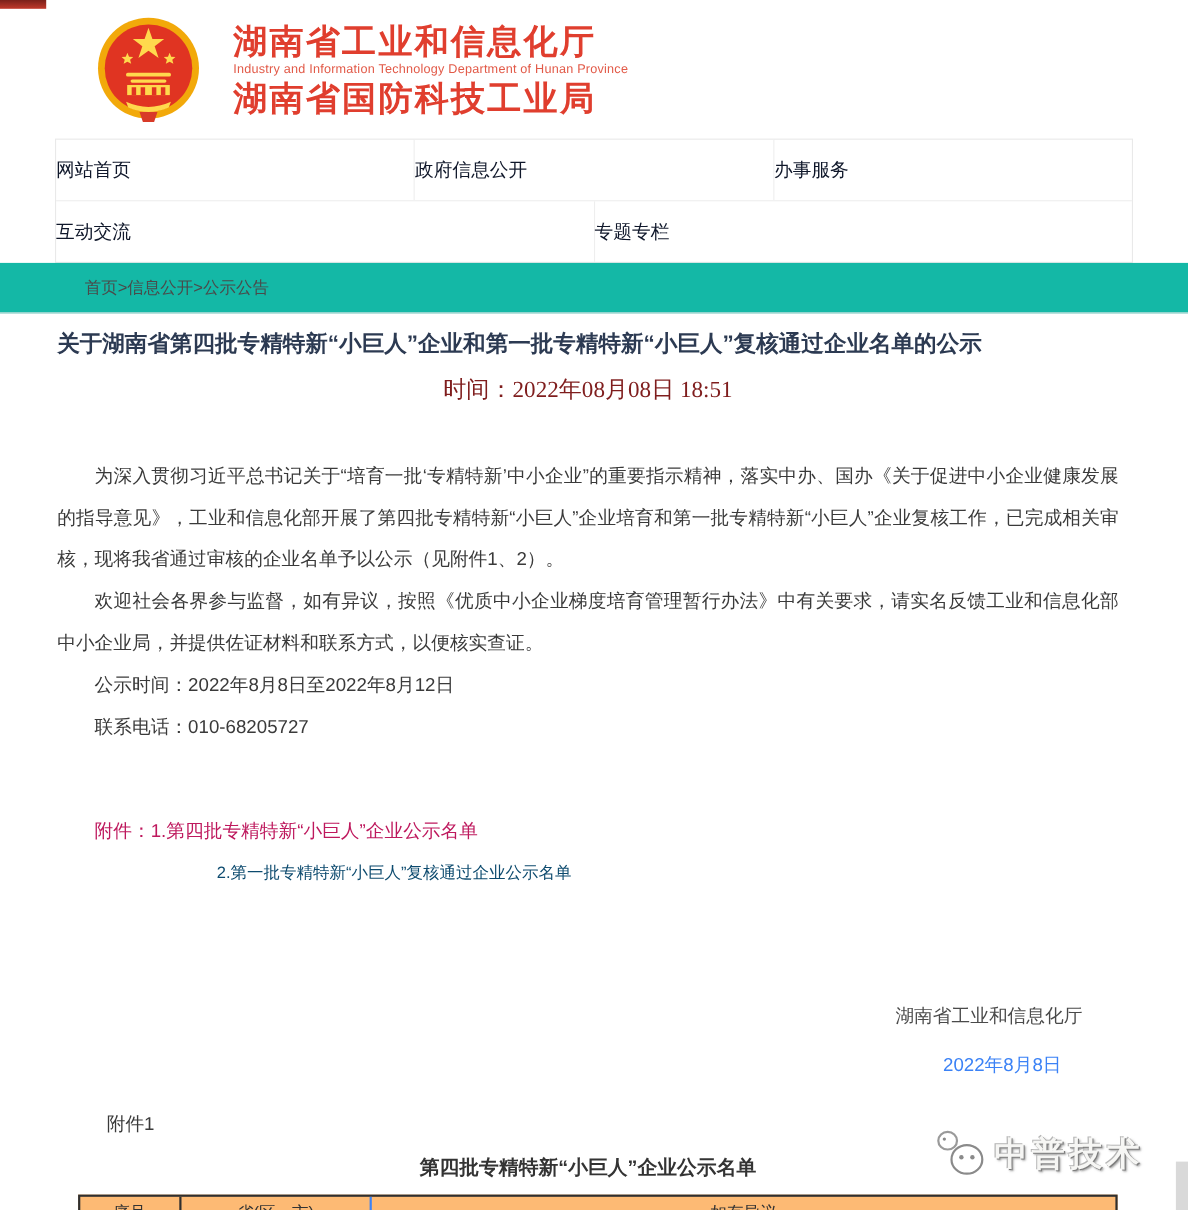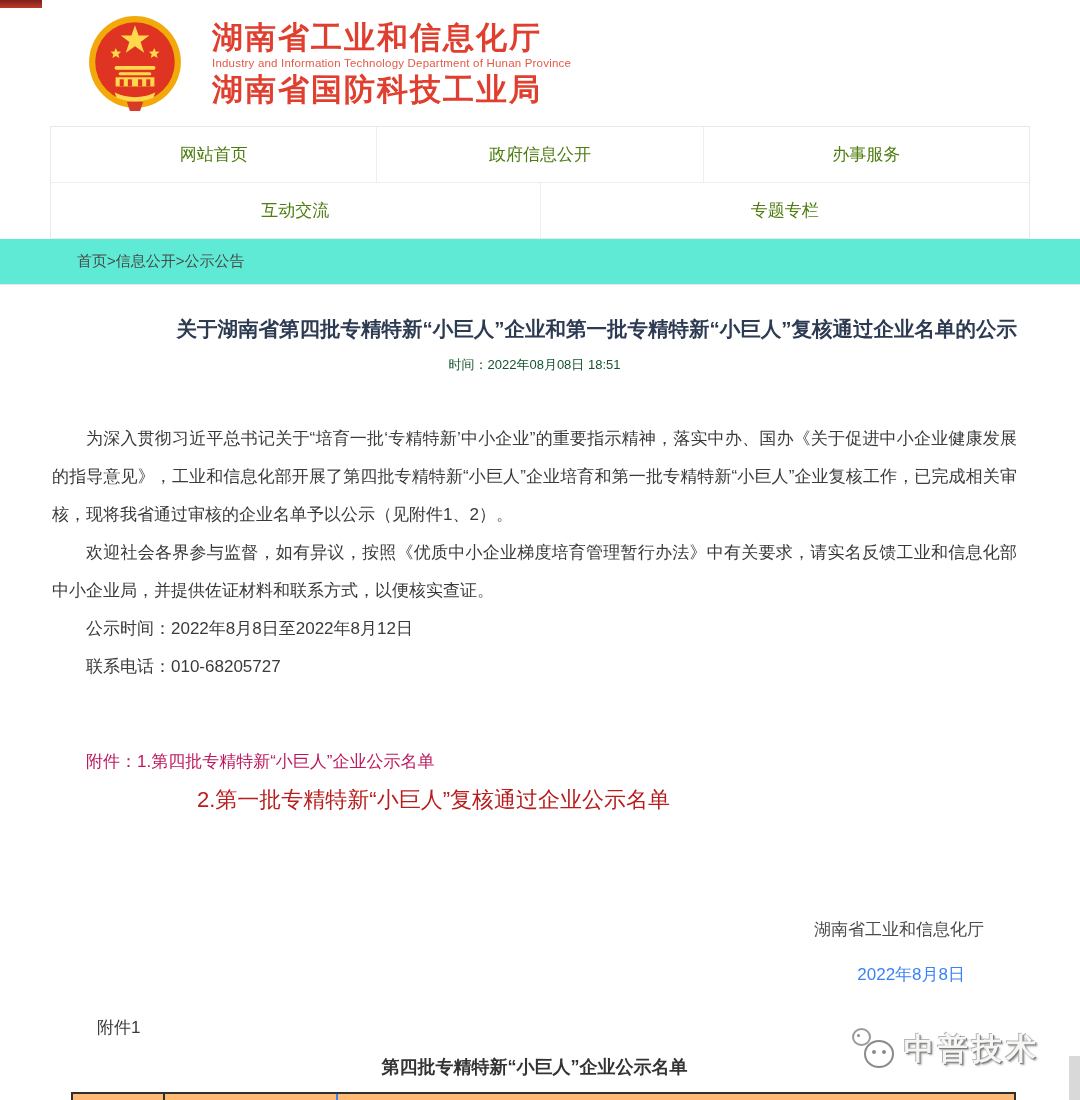--- a/index.html
+++ b/index.html
@@ -30,48 +30,48 @@
     white-space: nowrap; letter-spacing: 0.2px;
   }
   
   .main-nav {
     width: 980px; margin: 2px auto 0 auto;
     border: 1px solid #e9e9e9; background: #ffffff;
   }
   .nav-row { display: flex; }
   .nav-row + .nav-row { border-top: 1px solid #eeeeee; }
   .nav-item {
-    flex: 1; height: 55px; line-height: 55px; text-align: center;
-    color: #4d7c0f; font-size: 17px; cursor: pointer;
+    flex: 1; height: 55px; line-height: 55px; 
+    color: #0f172a; font-size: 17px; cursor: pointer;
   }
   .nav-item + .nav-item { border-left: 1px solid #eeeeee; }
   
-  .breadcrumb-wrap { width: 100%; border-bottom: 1px solid #e8e8e8; background: #5eead4; }
+  .breadcrumb-wrap { width: 100%; border-bottom: 1px solid #e8e8e8; background: #14b8a6; }
   .breadcrumb {
     width: 980px; margin: 0 auto; padding: 13px 0 13px 27px;
     color: #4a4a4a; font-size: 15px;
   }
   
   .article { width: 980px; margin: 0 auto; padding: 0 13px 0 2px; }
   .article-title {
-    margin-top: 30px; text-align: right;
+    margin-top: 14px; text-align: left;
     color: #2c3a52; font-size: 20.5px; font-weight: bold; line-height: 28px;
   }
   .article-time {
     margin-top: 13px; text-align: center;
-    color: #14532d; font-size: 13px;
+    color: #7f1d1d; font-size: 21px; font-family: Liberation Serif, serif;
   }
   .body-text { margin-top: 46px; }
   .para {
     font-size: 17px; line-height: 38px; color: #3a3a3a;
     text-indent: 2em; text-align: justify;
   }
   .attach-block { margin-top: 57px; }
   .attach-line1 { font-size: 17px; line-height: 38px; color: #be185d; text-indent: 2em; }
-  .attach-line2 { font-size: 22px; line-height: 38px; color: #b91c1c; padding-left: 145px; }
+  .attach-line2 { font-size: 15px; line-height: 38px; color: #0c4a6e; padding-left: 145px; }
   .signature { margin-top: 88px; }
   .sig-org { text-align: right; padding-right: 33px; font-size: 17px; line-height: 45px; color: #4a4a4a; }
   .sig-date { text-align: right; padding-right: 52px; font-size: 17px; line-height: 45px; color: #3b82f6; }
   
   .annex-label { margin-top: 19px; padding-left: 45px; font-size: 17px; color: #3a3a3a; }
   .annex-title {
     margin-top: 16px; text-align: center;
     font-size: 18px; font-weight: bold; color: #333333;
   }
   .annex-table { width: 945px; margin: 13px 0 0 19px; }

